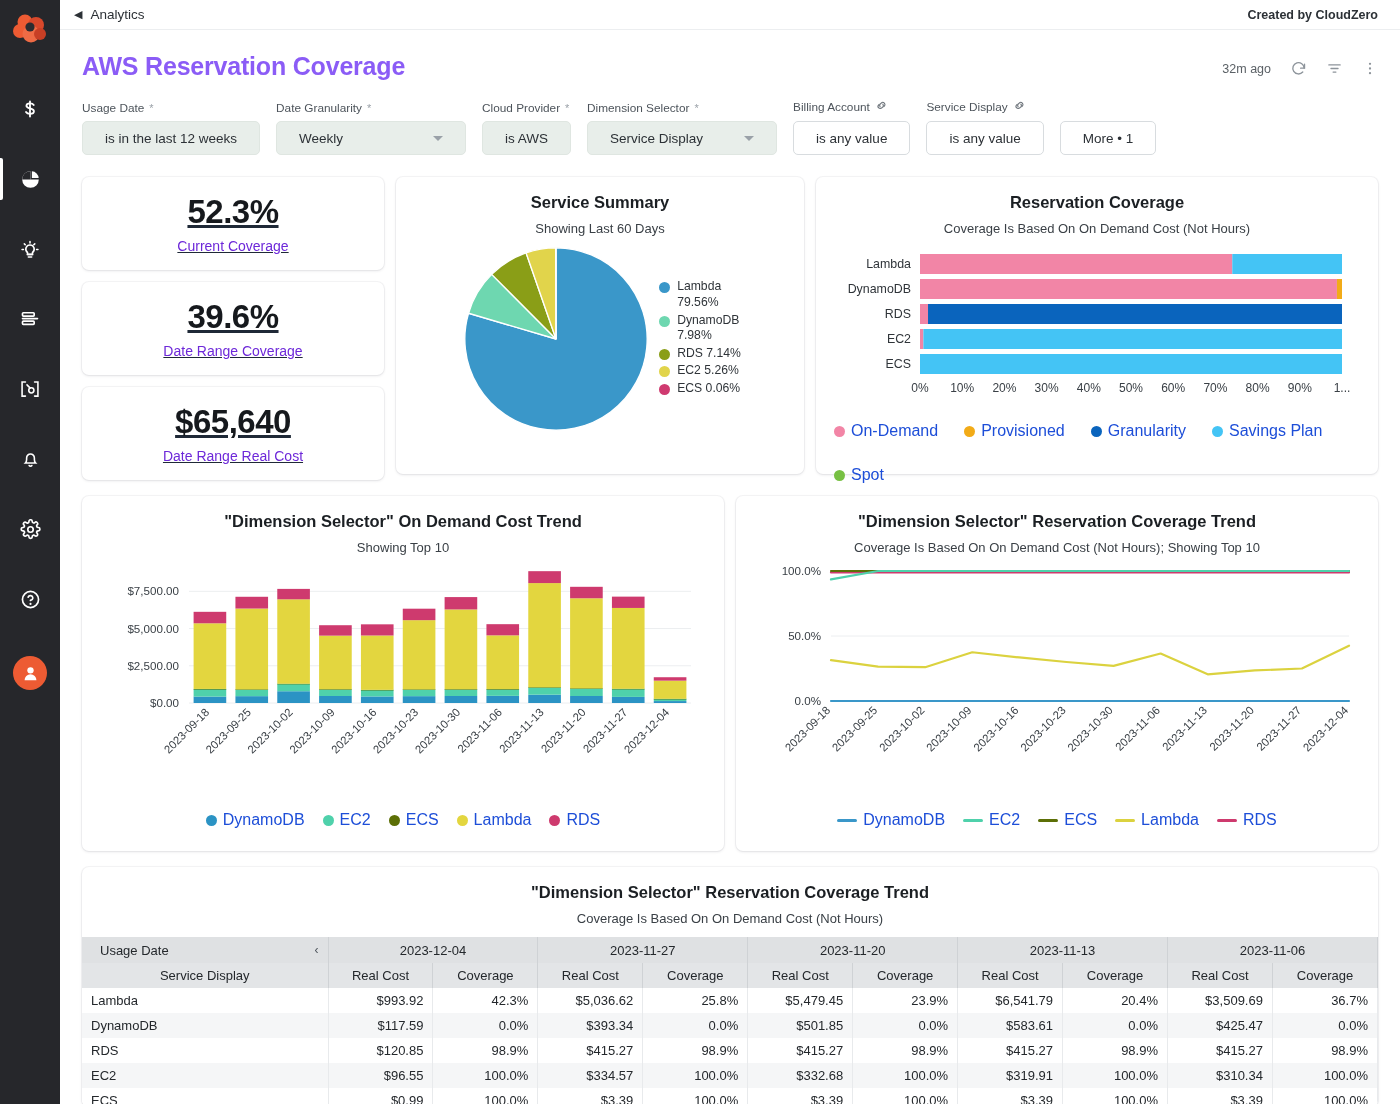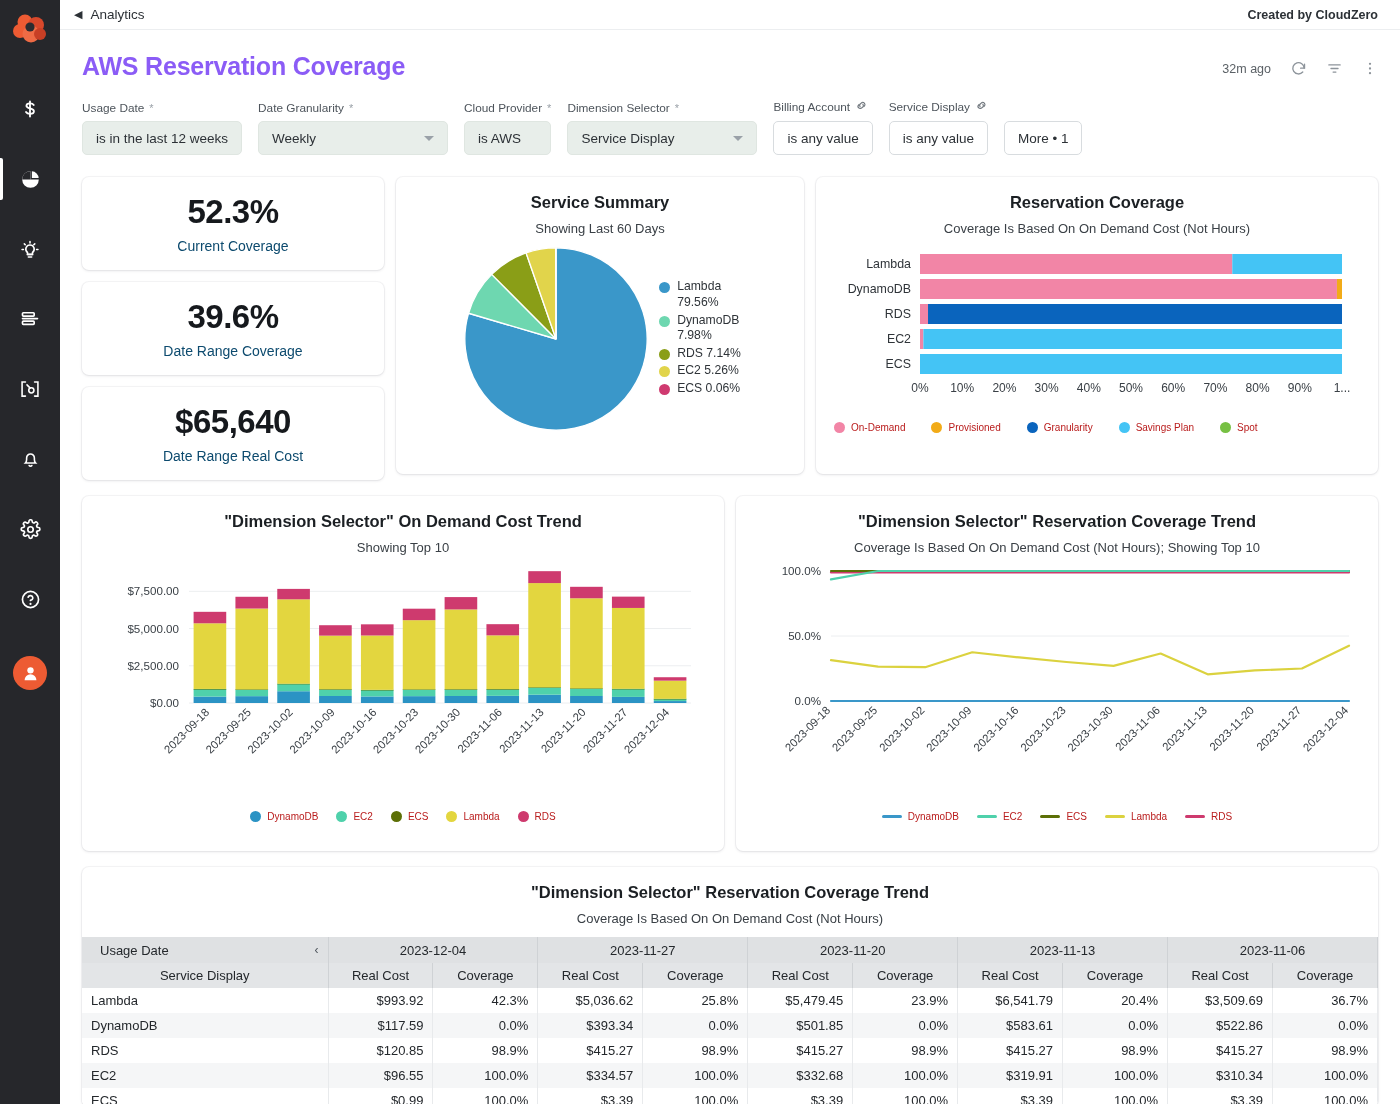--- a/index.html
+++ b/index.html
@@ -50,51 +50,51 @@
   .ago { font-size: 12.5px; color:#5b6166;}
   .tool-ico { color:#8d949b; cursor:pointer; display:flex; align-items:center;}
 
   
   .filters { display:flex; align-items:flex-end; gap:16px; margin-top: 18px; }
   .filter { display:flex; flex-direction:column; }
   .f-label { font-size: 11.8px; color:#4d545b; margin-bottom: 6px; display:flex; align-items:center; gap:5px;}
   .f-req { color:#9aa1a8; font-size: 11px; }
   .pill {
     background: #e8eeea; border:1px solid #dfe6e1; border-radius:5px;
-    height: 34px; display:flex; align-items:center; padding: 0 13px;
+    height: 34px; display:flex; align-items:center; padding: 0 22px;
     font-size: 13.5px; color:#2c3136; cursor:pointer; white-space:nowrap;
   }
   .pill.white { background:#fff; border:1px solid #d8dcdf; }
   .pill.select { justify-content:space-between; gap:40px; min-width: 190px;}
   .caret { width:0;height:0;border-left:5px solid transparent;border-right:5px solid transparent;border-top:5px solid #9aa1a8;}
 
   
   .row1 { display:flex; gap:12px; margin-top: 22px; align-items:stretch;}
   .kpis { display:flex; flex-direction:column; gap:12px; width: 302px; flex:0 0 302px;}
   .card { background:#fff; border-radius:7px; box-shadow: 0 1px 3px rgba(16,24,40,.10), 0 0 0 1px rgba(16,24,40,.04);}
-  .kpi { height: 93px; display:flex; flex-direction:column; align-items:center; justify-content:center; }
+  .kpi { height: 93px; display:flex; flex-direction:column; align-items:center; justify-content:center;text-decoration:underline; }
   .kpi-val { font-size: 33px; font-weight:600; color:#16191d; letter-spacing:-0.5px;}
-  .kpi-lbl { font-size: 14px; color:#0c4a6e; margin-top: 7px;}
+  .kpi-lbl { font-size: 14px; color:#6d28d9; margin-top: 7px;}
 
   .card-title { text-align:center; font-size:16.5px; font-weight:600; color:#1b1f23; padding-top:16px;}
   .card-sub { text-align:center; font-size:13px; color:#3a4046; margin-top: 9px;}
 
   .svc-card { flex:0 0 408px; width:408px; height:297px; position:relative;}
   .res-card { flex:1 1 auto; height:297px; position:relative;}
 
   .pie-wrap { display:flex; align-items:center; justify-content:center; gap:6px; margin-top: 6px;}
   .pie-legend { font-size:12.2px; color:#2f3439; line-height:1.28; }
   .pie-legend .le { display:flex; align-items:flex-start; gap:7px; margin-bottom:2px;}
   .dot { width:11px;height:11px;border-radius:50%; flex:0 0 11px; margin-top:3px;}
 
   
   .row2 { display:flex; gap:12px; margin-top: 16px;}
   .chart-card { flex:1 1 0; height: 355px; position:relative;}
 
-  .legend-row { display:flex; align-items:center; justify-content:center; gap:18px; font-size:10px; color:#b91c1c;}
+  .legend-row { display:flex; align-items:center; justify-content:center; gap:18px; font-size:16px; color:#1d4ed8;}
   .legend-row .li { display:flex; align-items:center; gap:6px;}
   .line-key { width:20px;height:3px;border-radius:2px;}
 
   
   .table-card { margin-top: 16px; height: 240px; overflow:hidden;}
   table { border-collapse: collapse; width:100%; table-layout: fixed;}
   th, td { font-size:13px; color:#24282c; }
   thead th { background:#dfe1e3; font-weight:400; height:26px; border-right:1px solid #cfd2d5; }
   thead tr.sub th { background:#e3e5e7; height:25px;}
   td { height:25px; border-right:1px solid #e8eaec; padding:0 9px;}
@@ -622,21 +622,21 @@
               <tr>
                 <td class="c-name">DynamoDB</td>
                 <td class="c-num">$117.59</td>
                 <td class="c-num">0.0%</td>
                 <td class="c-num">$393.34</td>
                 <td class="c-num">0.0%</td>
                 <td class="c-num">$501.85</td>
                 <td class="c-num">0.0%</td>
                 <td class="c-num">$583.61</td>
                 <td class="c-num">0.0%</td>
-                <td class="c-num">$522.86</td>
+                <td class="c-num">$425.47</td>
                 <td class="c-num">0.0%</td>
               </tr>
               <tr>
                 <td class="c-name">RDS</td>
                 <td class="c-num">$120.85</td>
                 <td class="c-num">98.9%</td>
                 <td class="c-num">$415.27</td>
                 <td class="c-num">98.9%</td>
                 <td class="c-num">$415.27</td>
                 <td class="c-num">98.9%</td>

